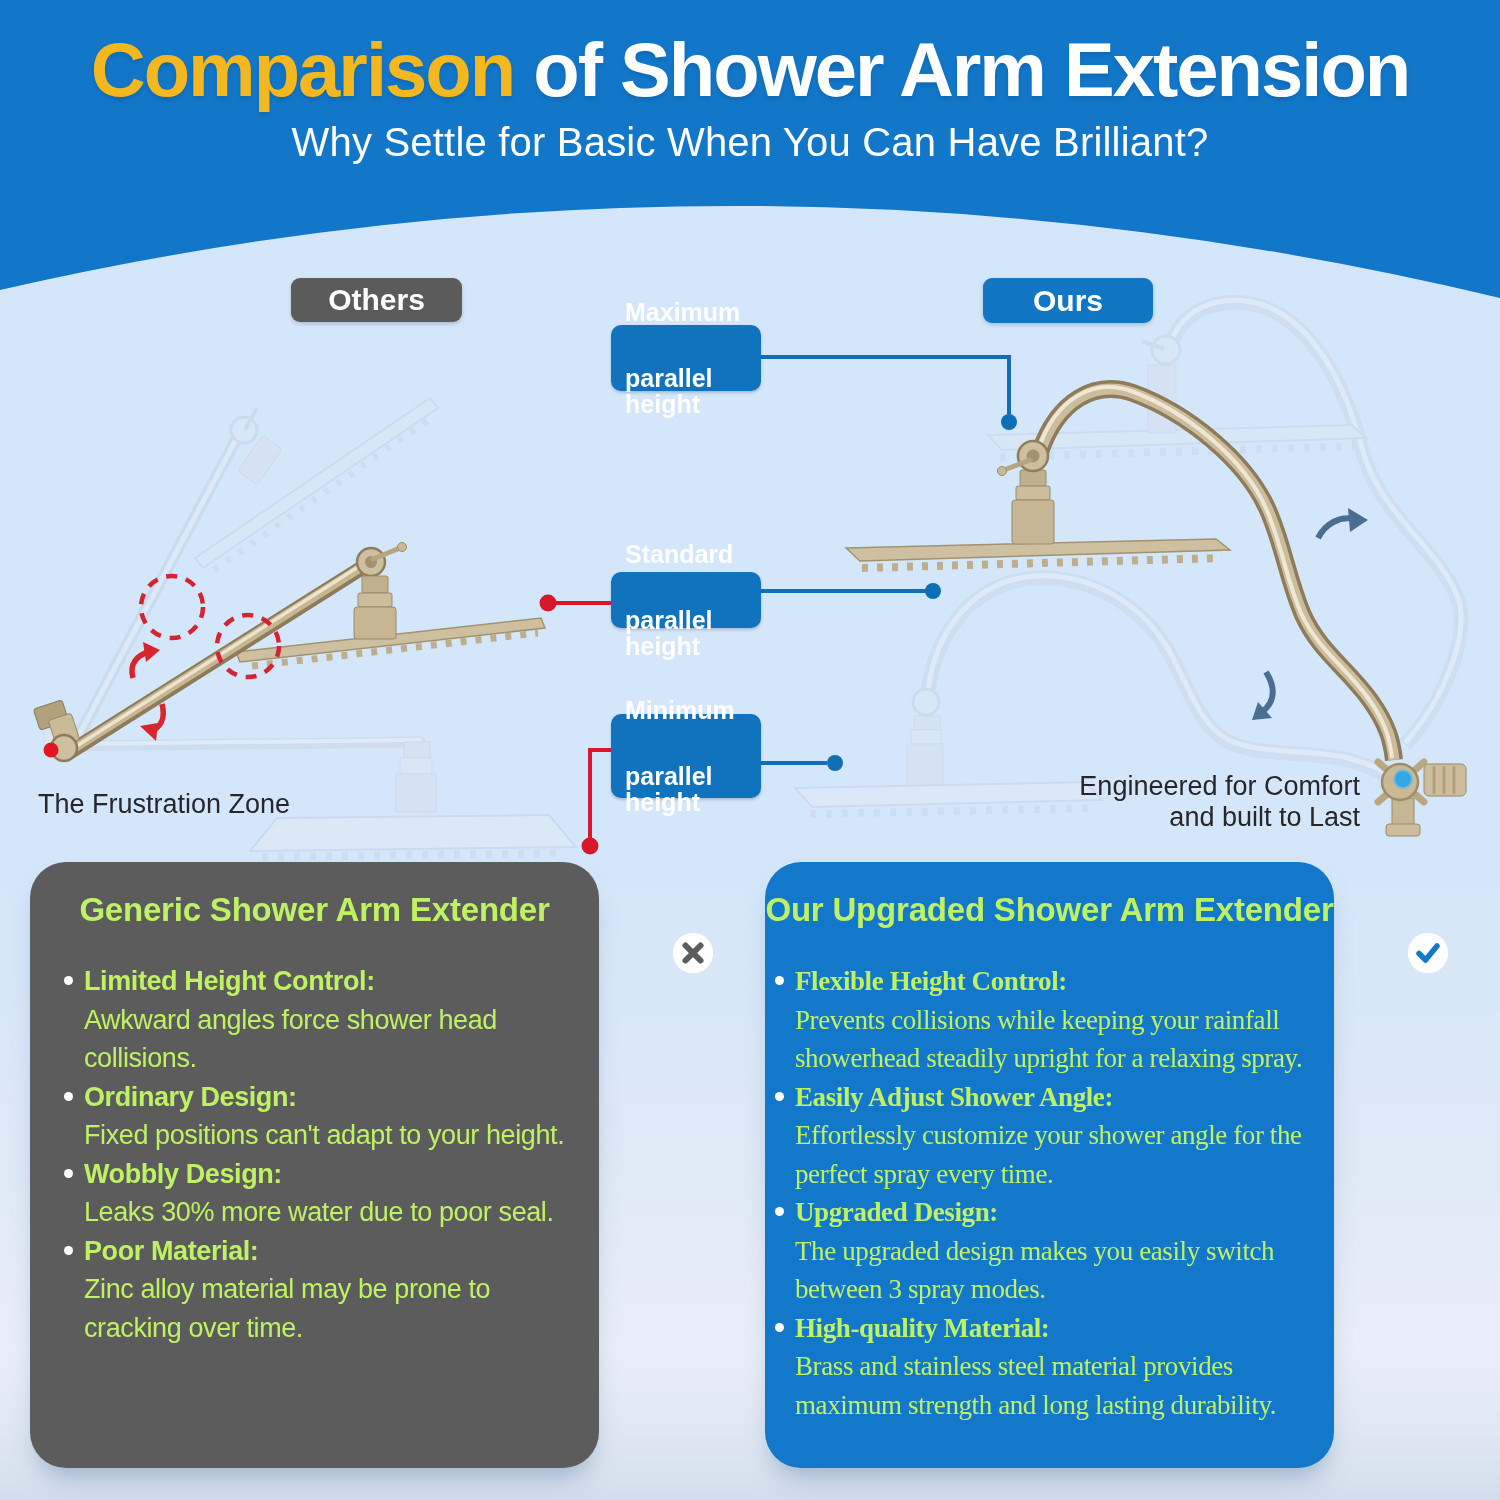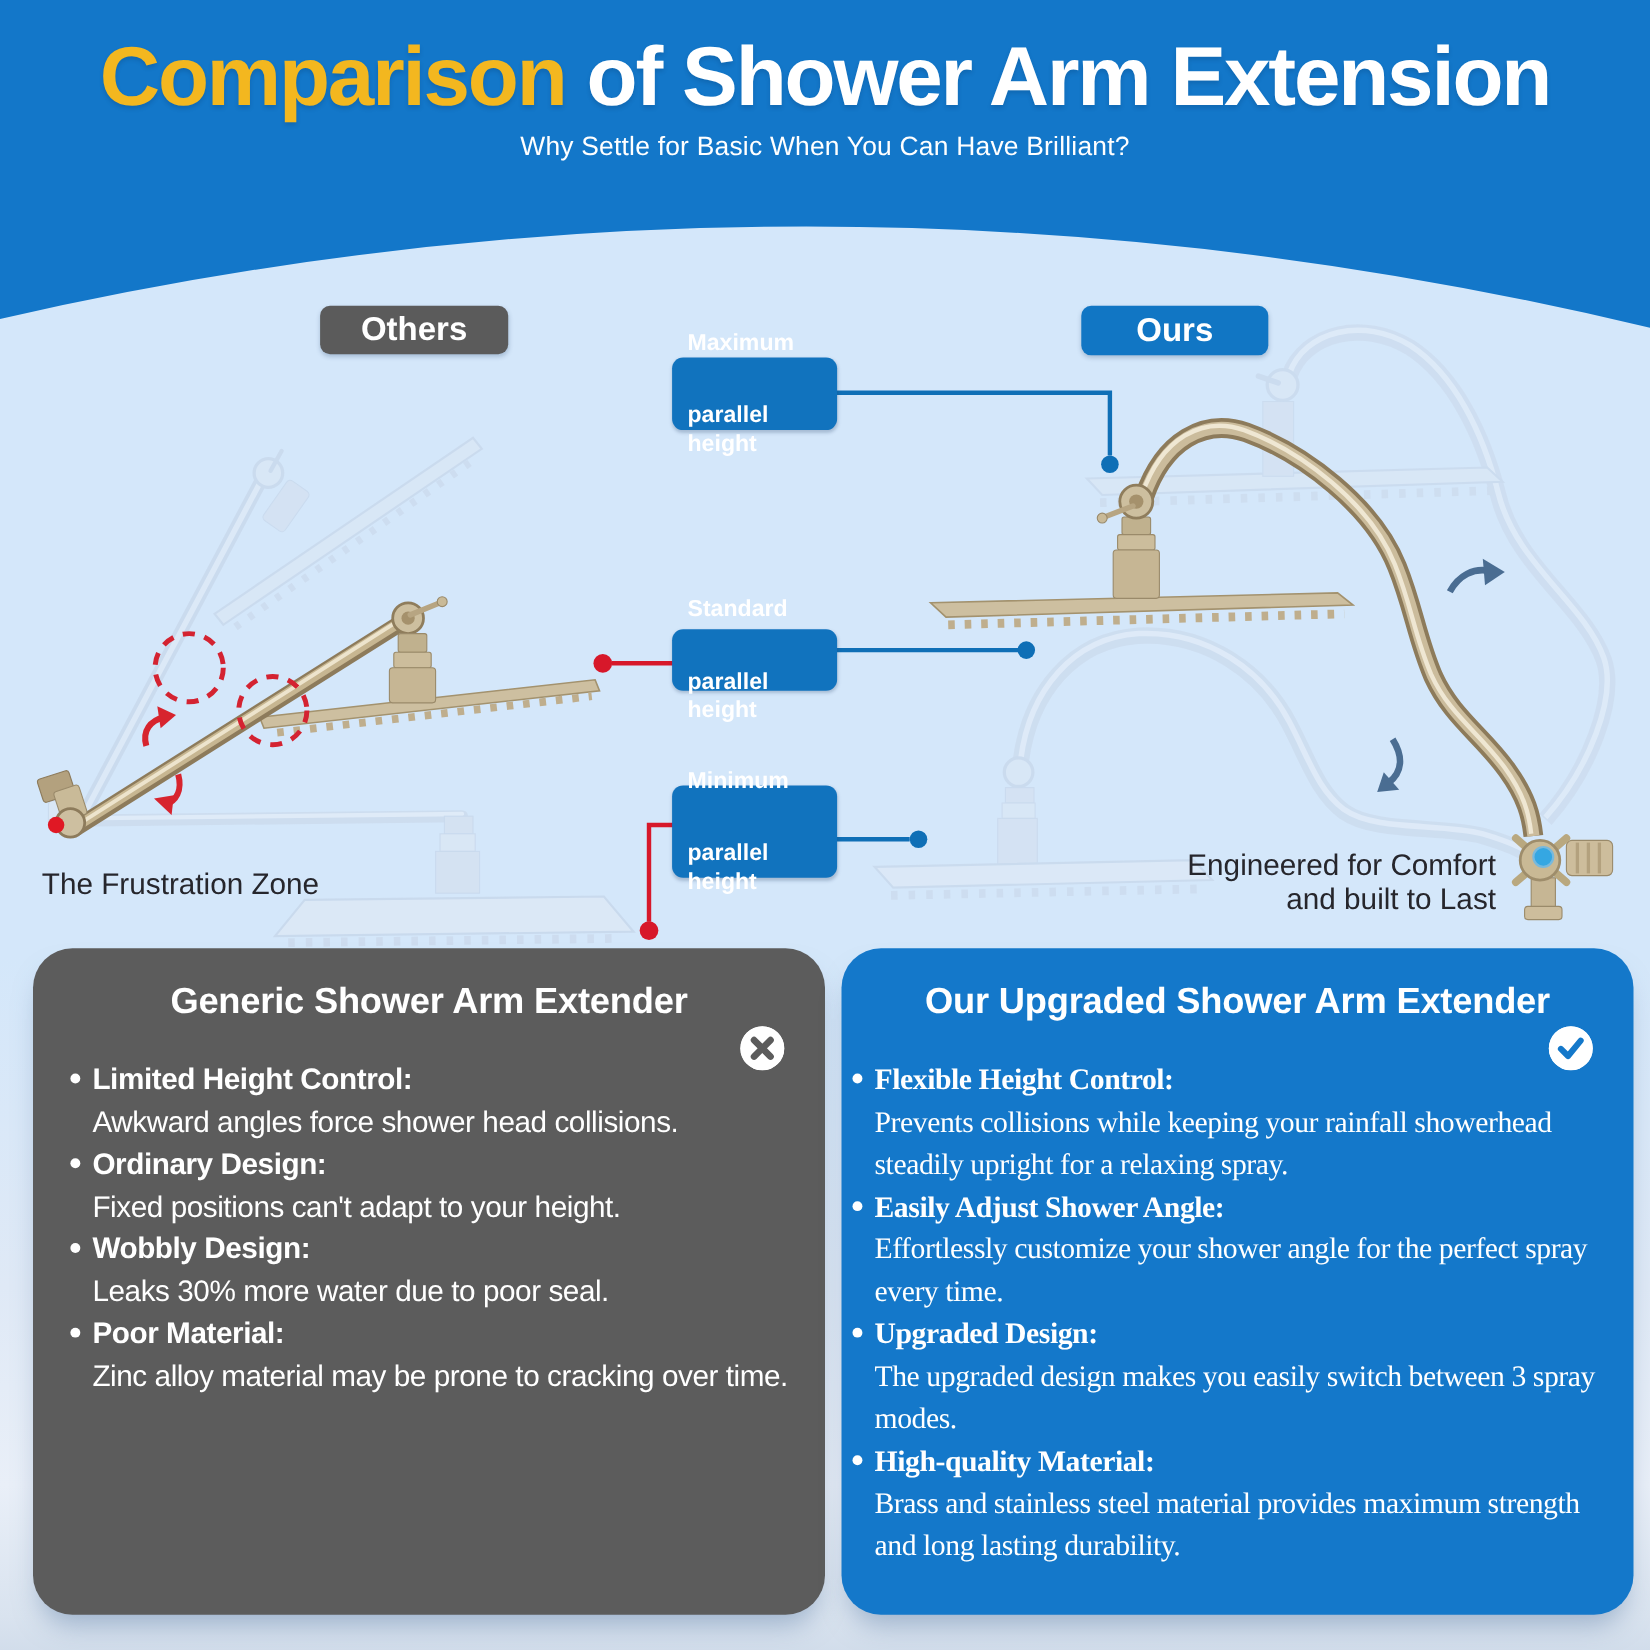--- a/index.html
+++ b/index.html
@@ -11,50 +11,50 @@
   
   .header-curve{position:absolute;top:0;left:0;z-index:1;}
   .title{
     position:absolute;top:28px;left:0;width:1500px;z-index:2;text-align:center;
     font-size:76px;font-weight:bold;letter-spacing:-2px;color:#ffffff;line-height:84px;
     text-shadow:0 3px 4px rgba(0,40,80,.18);
   }
   .title .hl{color:#f3b71f;text-align:center;}
   .subtitle{
     position:absolute;top:120px;left:0;width:1500px;z-index:2;text-align:center;
-    font-size:24px;color:#ffffff;letter-spacing:.2px;
+    font-size:40px;color:#ffffff;letter-spacing:.2px;
   }
   
   .badge{
     position:absolute;z-index:3;color:#fff;font-size:30px;font-weight:600;
     display:flex;align-items:center;justify-content:center;border-radius:9px;
     box-shadow:0 2px 4px rgba(40,70,110,.25);
   }
   .badge.others{left:291px;top:278px;width:171px;height:44px;background:#5b5b5b;}
   .badge.ours{left:983px;top:278px;width:170px;height:45px;background:#1176c4;}
   
   .diagram{position:absolute;left:0;top:280px;z-index:2;}
   .hlabel{
     position:absolute;z-index:4;width:150px;height:66px;background:#1173be;border-radius:10px;
-    color:#fff;font-size:21px;font-weight:600;line-height:26px;
+    color:#fff;font-size:25px;font-weight:600;line-height:26px;
     display:flex;flex-direction:column;justify-content:center;padding-left:14px;box-sizing:border-box;
     box-shadow:0 2px 3px rgba(30,60,100,.25);
     gap:40px;
   }
   .hlabel span{display:block;}
   .hl-max{left:611px;top:325px;}
   .hl-std{left:611px;top:572px;height:56px;}
   .hl-min{left:611px;top:714px;height:84px;}
   .caption{position:absolute;z-index:4;color:#26262c;font-size:27px;line-height:31px;}
   .caption.left{left:38px;top:789px;}
   .caption.right{right:140px;top:771px;text-align:right;}
   
   .card{
-    position:absolute;top:862px;width:720px;height:606px;border-radius:36px;z-index:5;
-    box-shadow:0 16px 24px -8px rgba(96,128,168,.5);color:#ffffff;box-sizing:border-box;
+    position:absolute;top:862px;width:569px;height:606px;border-radius:36px;z-index:5;
+    box-shadow:0 16px 24px -8px rgba(96,128,168,.5);color:#bef264;box-sizing:border-box;
   }
   .card-gray{left:30px;background:#5c5c5c;}
   .card-blue{left:765px;background:#1478ca;}
   .card-title{margin-top:29px;text-align:center;font-size:33px;font-weight:bold;letter-spacing:-.2px;}
   .badge-circle{
     position:absolute;left:643px;top:71px;width:40px;height:40px;border-radius:50%;background:#ffffff;
     display:flex;align-items:center;justify-content:center;
   }
   .list{margin-top:33px;font-size:27px;line-height:38.5px;letter-spacing:-.4px;}
   .card-gray .list{margin-left:54px;margin-right:16px;}

